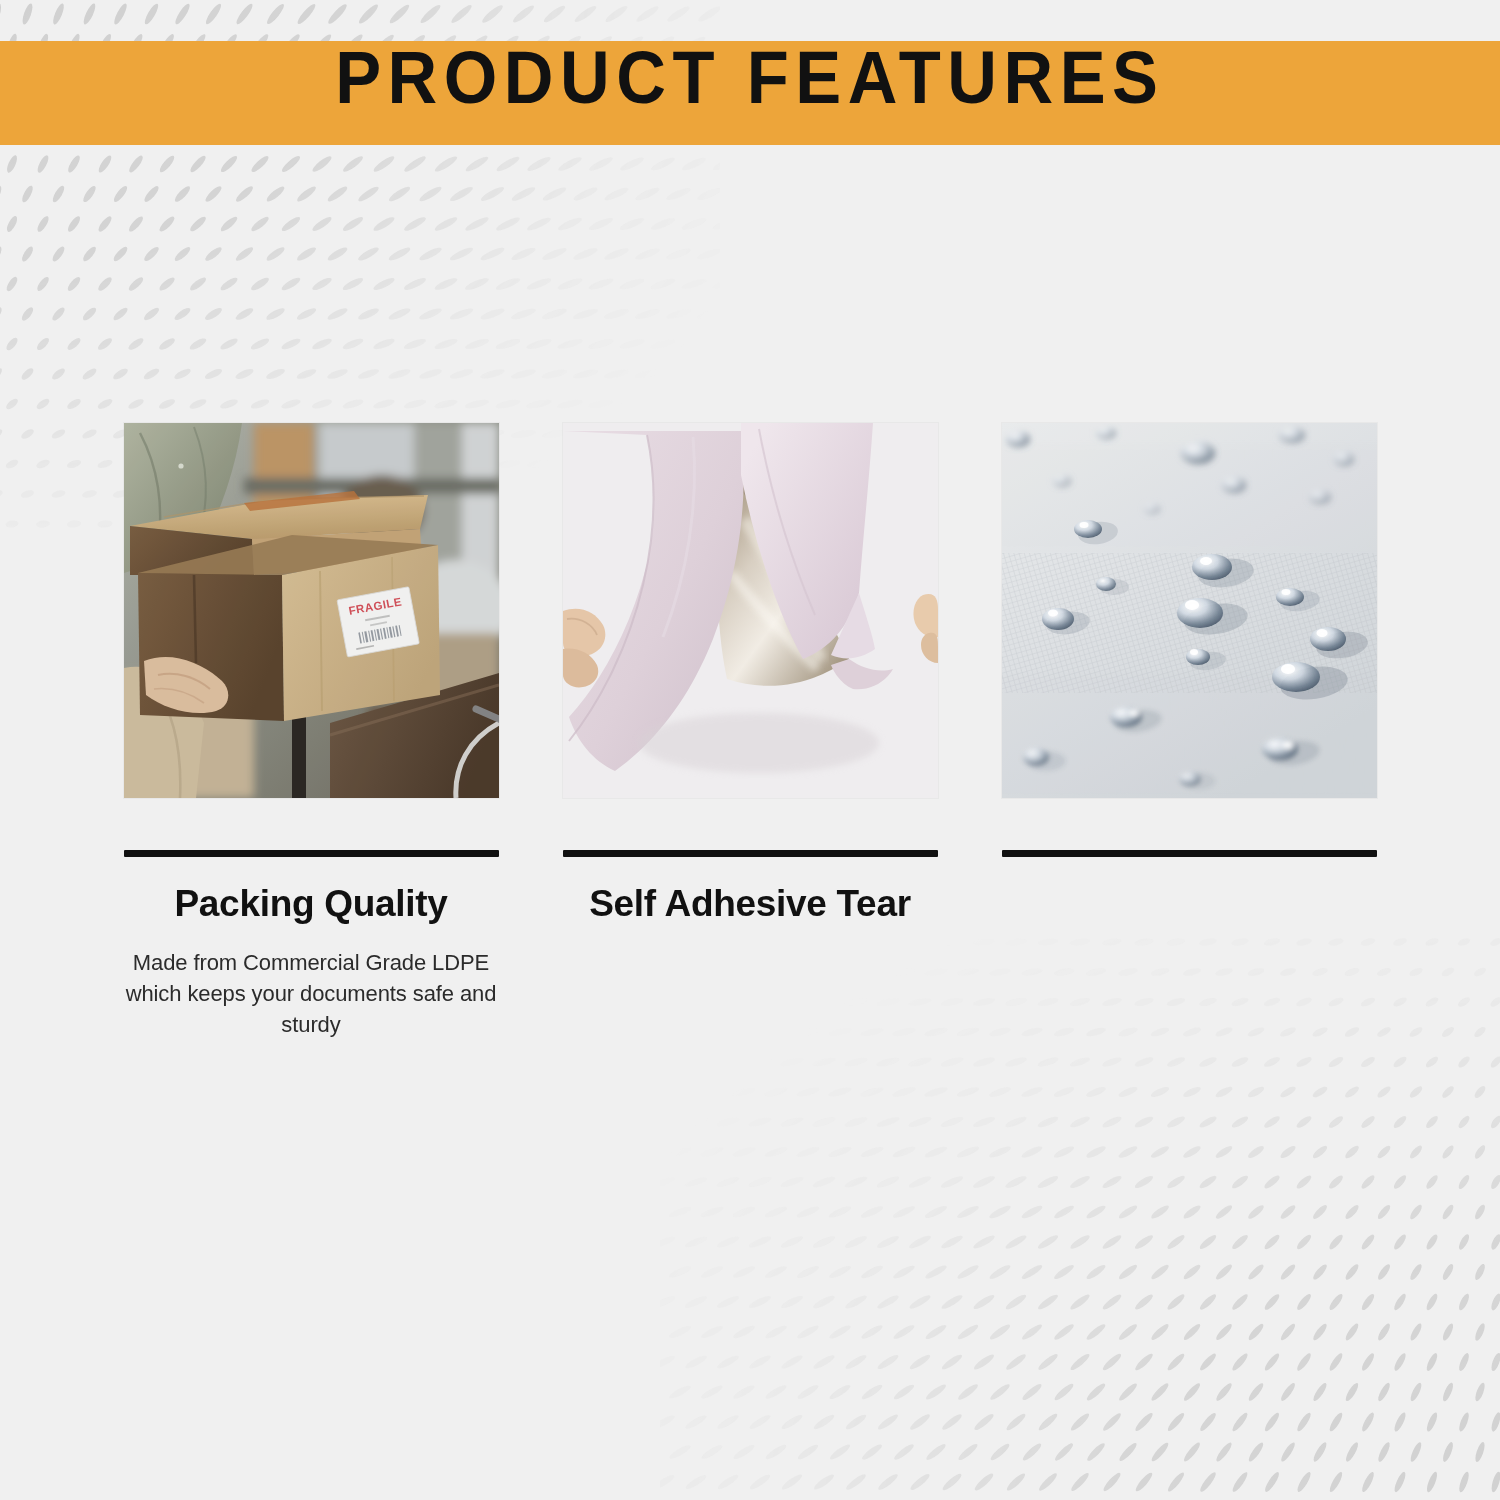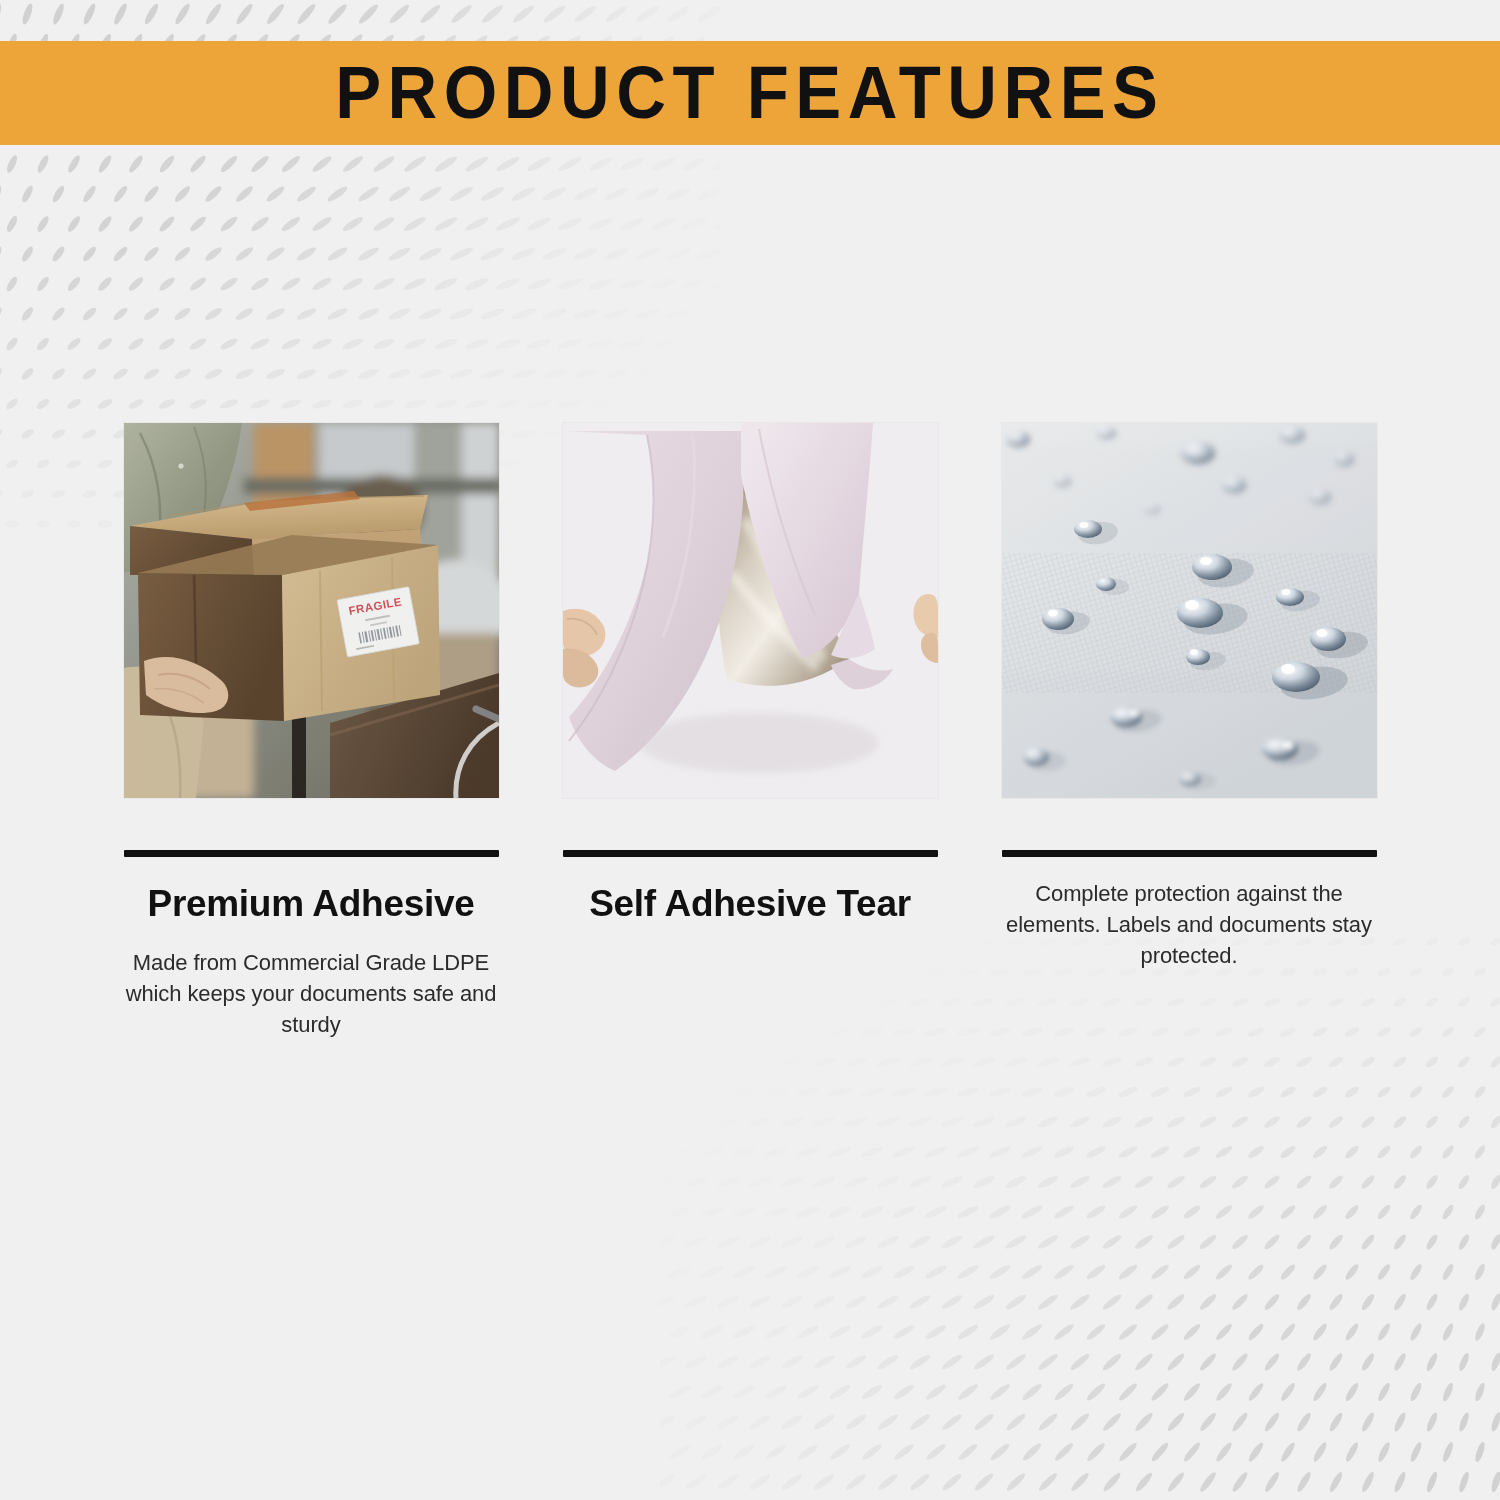--- a/index.html
+++ b/index.html
@@ -13,21 +13,21 @@
 
   
   .deco{position:absolute;pointer-events:none;}
   #deco-tl{left:-40px;top:-10px;width:760px;height:560px;}
   #deco-br{right:-60px;bottom:-40px;width:900px;height:620px;}
 
   
   #banner{
     position:absolute;left:0;top:41px;width:1500px;height:104px;
     background:#eda53a;
-    display:flex;align-items:center;justify-content:center;
+    display:flex;align-items:flex-start;justify-content:center;
   }
   #banner-title{
     font-family:"Liberation Sans Narrow","Liberation Sans",sans-serif;
     font-weight:bold;
     font-size:74px;
     letter-spacing:7px;
     color:#111111;
     line-height:1;
     transform:scaleX(0.93);
     white-space:nowrap;
@@ -1400,21 +1400,21 @@
           <path d="M34,252 C52,248 72,254 86,266" stroke="#caa headers" stroke-width="0" fill="none"></path>
           <path d="M34,252 C52,248 72,254 86,266" stroke="#c9a383" stroke-width="2" fill="none" opacity="0.7"></path>
           <path d="M30,266 C48,264 66,270 80,280" stroke="#c9a383" stroke-width="1.6" fill="none" opacity="0.55"></path>
 
           <path d="M375,300 C345,316 330,344 332,375" stroke="#e8e8e8" stroke-width="5" fill="none" opacity="0.9"></path>
           <path d="M352,286 L375,296" stroke="#8e9094" stroke-width="7" stroke-linecap="round" opacity="0.9"></path>
           <rect x="0" y="0" width="375" height="375" fill="#2b2212" opacity="0.05"></rect>
         </svg>
       </div>
       <div class="rule"></div>
-      <div class="heading">Premium Adhesive</div>
+      <div class="heading">Packing Quality</div>
       <div class="body">Made from Commercial Grade LDPE which keeps your documents safe and sturdy</div>
     </div>
 
     <div class="feature">
       <div class="photo">
         <svg viewBox="0 0 375 375" xmlns="http://www.w3.org/2000/svg">
           <defs>
             <linearGradient id="liner2" x1="0" y1="0" x2="1" y2="1">
               <stop offset="0" stop-color="#e8dde4"></stop>
                 <stop offset="0.55" stop-color="#ded0d9"></stop>
@@ -1576,17 +1576,16 @@
             <ellipse cx="44" cy="338" rx="20" ry="10" fill="#88929e" opacity="0.26"></ellipse>
             <ellipse cx="34" cy="334" rx="13" ry="9" fill="url(#drop3)" opacity="0.9"></ellipse>
 
             <ellipse cx="196" cy="358" rx="18" ry="9" fill="#8b95a1" opacity="0.22"></ellipse>
             <ellipse cx="188" cy="356" rx="11" ry="7" fill="url(#drop3)" opacity="0.8"></ellipse>
           </g>
           <rect width="375" height="375" fill="#ffffff" opacity="0.04"></rect>
         </svg>
       </div>
       <div class="rule"></div>
-      <div class="body">Complete protection against the elements. Labels and documents stay protected.</div>
     </div>
 
   </div>
 </div>
 
 </body></html>

